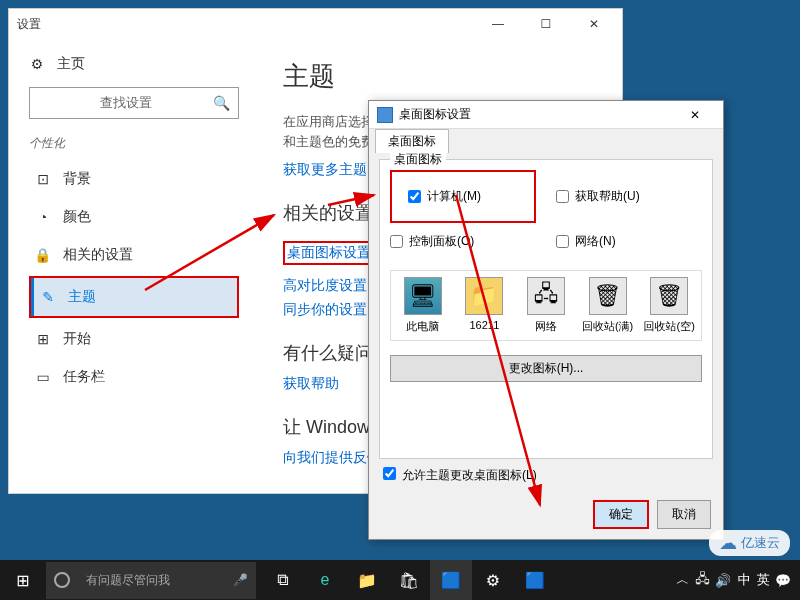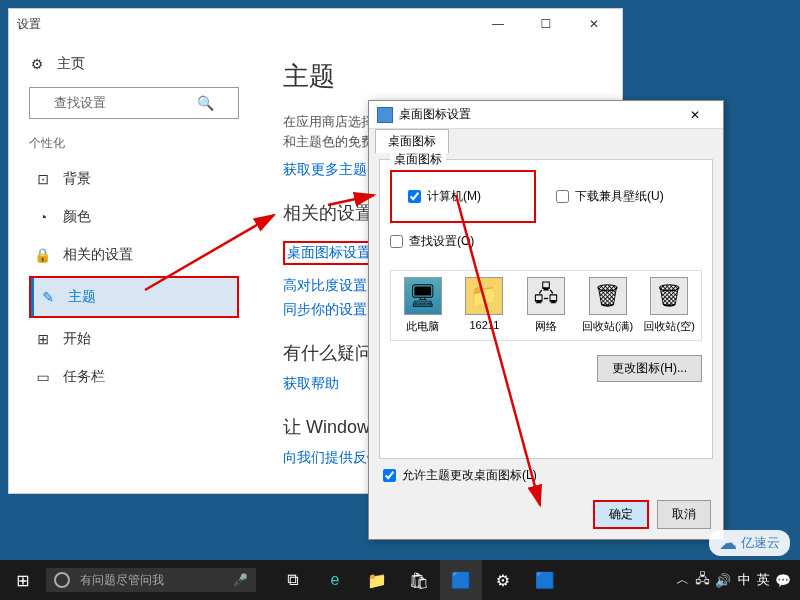--- a/index.html
+++ b/index.html
@@ -7,23 +7,23 @@
 
 
 .settings-window { position: absolute; left: 8px; top: 8px; width: 615px; height: 486px; background: #fff; border: 1px solid #ccc; }
 .win-titlebar { height: 30px; display: flex; align-items: center; padding: 0 8px; font-size: 12px; background: #fff; }
 .win-title { flex: 1; color: #333; }
 .win-controls { display: flex; gap: 8px; }
 .win-btn { width: 40px; height: 28px; display: flex; align-items: center; justify-content: center; color: #333; font-size: 12px; }
 .settings-body { display: flex; height: calc(100% - 30px); }
 .sidebar { width: 250px; padding: 10px 20px; }
 .home-row { display: flex; align-items: center; gap: 12px; font-size: 14px; color: #333; padding: 6px 0; margin-bottom: 8px; }
-.search-box { border: 1px solid #999; height: 32px; display: flex; align-items: center; padding: 0 24px; margin-bottom: 16px; }
+.search-box { border: 1px solid #999; height: 32px; display: flex; align-items: center; padding: 0 8px; margin-bottom: 16px; text-align: center; }
 .search-box .ph { flex: 1; font-size: 13px; color: #666; }
-.section-label { font-size: 12px; color: #666; margin: 8px 0; }
+.section-label { font-size: 12px; color: #666; margin: 8px 0; font-style: italic; }
 .nav-item { display: flex; align-items: center; gap: 12px; padding: 10px 6px; font-size: 14px; color: #333; }
 .nav-item.active { background: #d8e6f3; border-left: 3px solid #0078d7; color: #0078d7; }
 .nav-hl { border: 2px solid #d00; margin: 2px 0; }
 .icon { width: 16px; height: 16px; display: inline-flex; align-items: center; justify-content: center; font-size: 14px; }
 .content { flex: 1; padding: 20px 24px; }
 .content h1 { font-size: 26px; font-weight: 400; color: #333; margin-bottom: 18px; }
 .content p.desc { font-size: 13px; color: #555; margin-bottom: 10px; line-height: 1.5; }
 .link { color: #0066cc; font-size: 14px; display: block; margin: 6px 0; }
 .link.hl { border: 2px solid #d00; padding: 1px 2px; display: inline-block; }
 .content h2 { font-size: 18px; font-weight: 400; color: #333; margin: 22px 0 10px; }
@@ -41,34 +41,34 @@
 .chk { display: flex; align-items: center; gap: 6px; font-size: 12px; }
 .chk input { width: 13px; height: 13px; }
 .chk.hl { border: 2px solid #d00; padding: 16px; }
 .icon-row { display: flex; gap: 10px; margin: 20px 0 14px; padding: 6px; border: 1px solid #ddd; background: #fff; }
 .icon-item { flex: 1; text-align: center; font-size: 11px; }
 .icon-sq { width: 38px; height: 38px; margin: 0 auto 4px; border: 1px solid #999; display: flex; align-items: center; justify-content: center; font-size: 22px; }
 .icon-sq.monitor { background: linear-gradient(#5ab, #38a); }
 .icon-sq.folder { background: #f4d46a; }
 .icon-sq.network { background: #e8e8e8; }
 .icon-sq.bin { background: #e8e8e8; }
-.btn-row { display: flex; justify-content: flex-end; gap: 8px; margin-top: 10px; }
+.btn-row { display: flex; justify-content: flex-end; gap: 8px; margin-top: 10px; flex-direction: column; }
 .btn { padding: 4px 14px; font-size: 12px; background: #e1e1e1; border: 1px solid #999; }
 .btn.hl { border: 2px solid #d00; background: #cde6f7; }
 .dlg-bottom { position: absolute; bottom: 10px; right: 12px; display: flex; gap: 8px; }
-.allow-chk { margin: 8px 14px; font-size: 12px; display: flex; align-items: center; gap: 6px; }
+.allow-chk { margin: 8px 14px; font-size: 12px; display: flex; align-items: flex-start; gap: 6px; }
 
 
 .arrow { position: absolute; pointer-events: none; }
 
 
 .taskbar { position: absolute; left: 0; bottom: 0; width: 100%; height: 40px; background: #1a1a1a; display: flex; align-items: center; }
 .tb-btn { width: 42px; height: 40px; display: flex; align-items: center; justify-content: center; color: #fff; font-size: 16px; }
 .tb-btn.start { width: 46px; }
-.cortana { flex: 0 0 210px; height: 24px; background: #333; display: flex; align-items: center; padding: 0 8px; gap: 10px; color: #aaa; font-size: 12px; margin-right: 16px; }
+.cortana { flex: 0 0 210px; height: 37px; background: #333; display: flex; align-items: center; padding: 0 8px; gap: 16px; color: #aaa; font-size: 12px; margin-right: 6px; }
 .cortana .o { width: 16px; height: 16px; border: 2px solid #aaa; border-radius: 50%; }
 .tray { margin-left: auto; display: flex; align-items: center; gap: 6px; padding-right: 8px; color: #fff; font-size: 12px; }
 .tray span { font-size: 13px; }
 
 
 .watermark { position: absolute; right: 10px; bottom: 44px; display: flex; align-items: center; gap: 4px; color: #fff; font-size: 13px; background: rgba(255,255,255,0.9); border-radius: 12px; padding: 2px 10px; color: #3a7ab8; }
 .watermark .cloud { font-size: 18px; }
 
 svg { overflow: visible; }
 </style>
@@ -149,25 +149,29 @@
   </div>
   <div class="group" style="height:300px">
     <span class="group-title">桌面图标</span>
     <div class="chk-grid">
       <label class="chk hl">
           <input type="checkbox" checked="" style="">
           <span>计算机(M)</span>
         </label>
       <label class="chk">
           <input type="checkbox" style="">
-          <span>下载兼具壁纸(U)</span>
+          <span>获取帮助(U)</span>
         </label>
       <label class="chk">
           <input type="checkbox" style="">
-          <span>查找设置(O)</span>
+          <span>控制面板(O)</span>
+        </label>
+      <label class="chk">
+          <input type="checkbox" style="">
+          <span>网络(N)</span>
         </label>
     </div>
     <div class="icon-row">
       <div class="icon-item"><div class="icon-sq monitor">🖥</div><span>此电脑</span></div>
       <div class="icon-item"><div class="icon-sq folder">📁</div><span>16211</span></div>
       <div class="icon-item"><div class="icon-sq network">🖧</div><span>网络</span></div>
       <div class="icon-item"><div class="icon-sq bin">🗑</div><span>回收站(满)</span></div>
       <div class="icon-item"><div class="icon-sq bin">🗑</div><span>回收站(空)</span></div>
     </div>
     <div class="btn-row">

